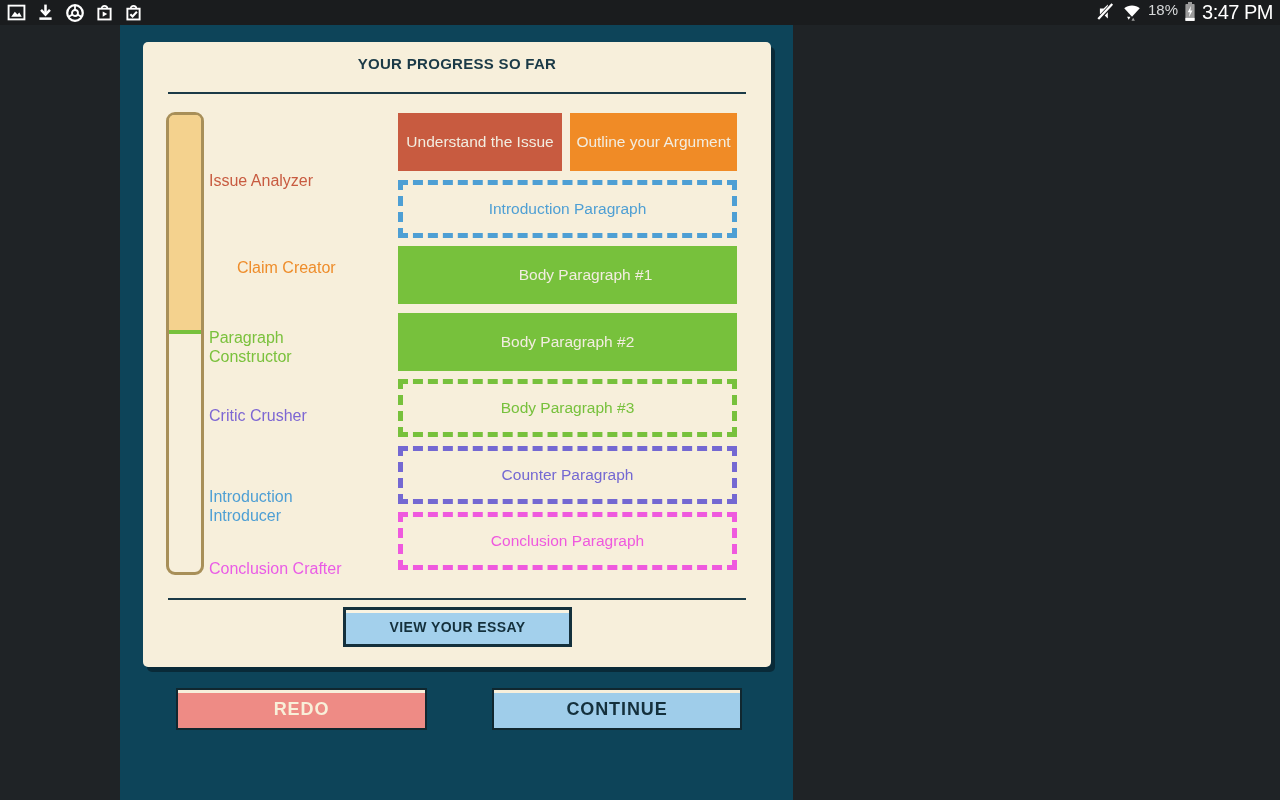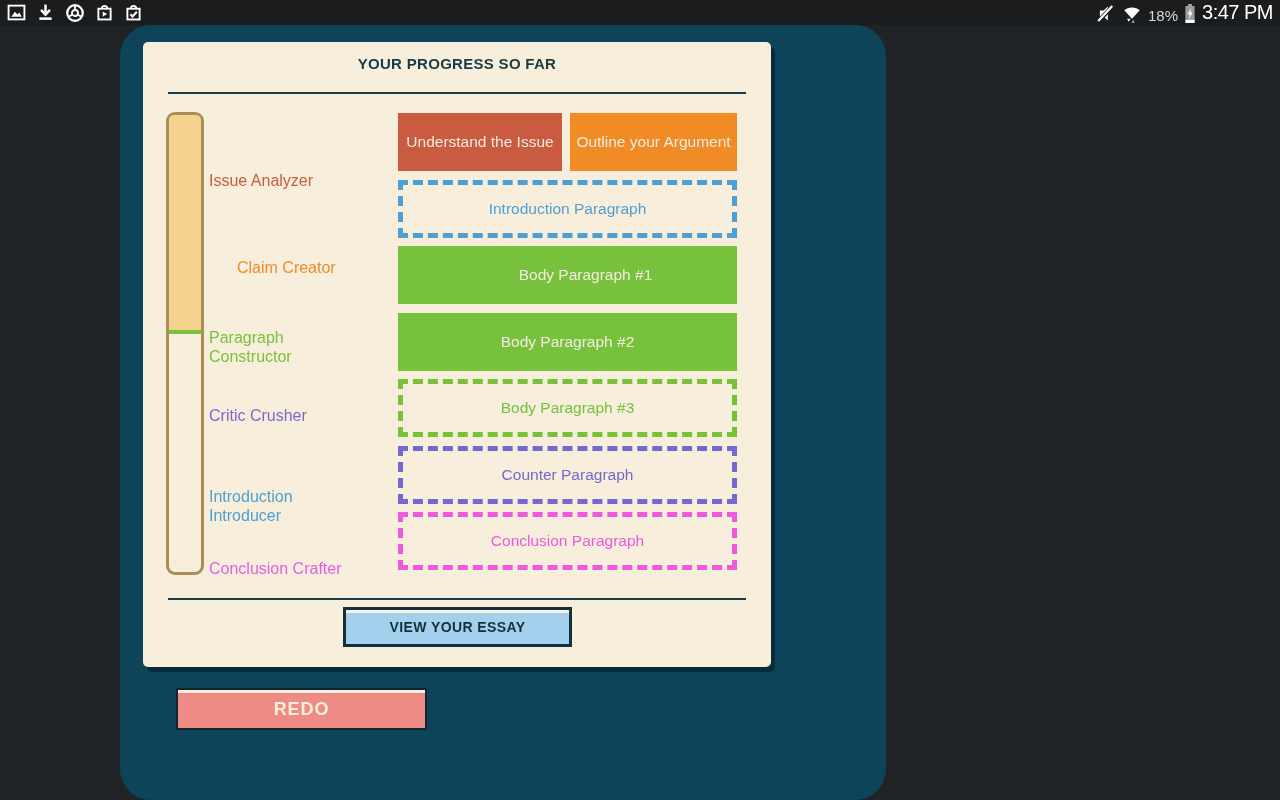--- a/index.html
+++ b/index.html
@@ -3,27 +3,27 @@
 <meta charset="utf-8">
 <style>
   * { margin:0; padding:0; box-sizing:border-box; font-family:"Liberation Sans", sans-serif; }
   html,body { background:#1f2326; }
   .screen { position:relative; width:1280px; height:800px; background:#1f2326; overflow:hidden; }
 
   
   .statusbar { position:absolute; top:0; left:0; width:1280px; height:25px; background:#1a1c1e;
                display:flex; justify-content:space-between; align-items:center; padding:0 7px; }
   .sb-left { display:flex; gap:10px; align-items:center; }
-  .sb-right { display:flex; gap:5px; align-items:flex-end; }
+  .sb-right { display:flex; gap:5px; align-items:flex-start; }
   .sb-icon { display:inline-flex; align-items:center; }
   .sb-batt-pct { color:#d6d8d9; font-size:15px; }
   .sb-time { color:#ffffff; font-size:20px; letter-spacing:-0.5px; }
 
   
-  .panel { position:absolute; left:120px; top:25px; width:766px; height:775px; background:#0d4459;border-radius:31px; }
+  .panel { position:absolute; left:120px; top:25px; width:673px; height:775px; background:#0d4459; }
 
   
   .card { position:absolute; left:23px; top:17px; width:628px; height:625px; background:#f7efdb;
           border-radius:5px; box-shadow:4px 5px 0 rgba(7,22,30,0.55); }
   .card-title { position:absolute; top:13px; left:0; width:100%; text-align:center;
                 font-weight:bold; font-size:15px; letter-spacing:0.3px; color:#1b3a47; }
   .hr { position:absolute; left:25px; width:578px; height:2px; background:#1b3a47; }
   .hr1 { top:50px; } .hr2 { top:556px; }
 
   
@@ -167,15 +167,16 @@
       </div>
       <div class="block dashed b6" style="border-color: rgb(116, 104, 210); color: rgb(116, 104, 210);">
         <span>Counter Paragraph</span>
       </div>
 
       <div class="hr hr2"></div>
       <button class="view-btn">VIEW YOUR ESSAY</button>
     </div>
 
     <button class="footer-btn redo">REDO</button>
+    <button class="footer-btn cont">CONTINUE</button>
   </div>
 
 </div>
 
 </body></html>

